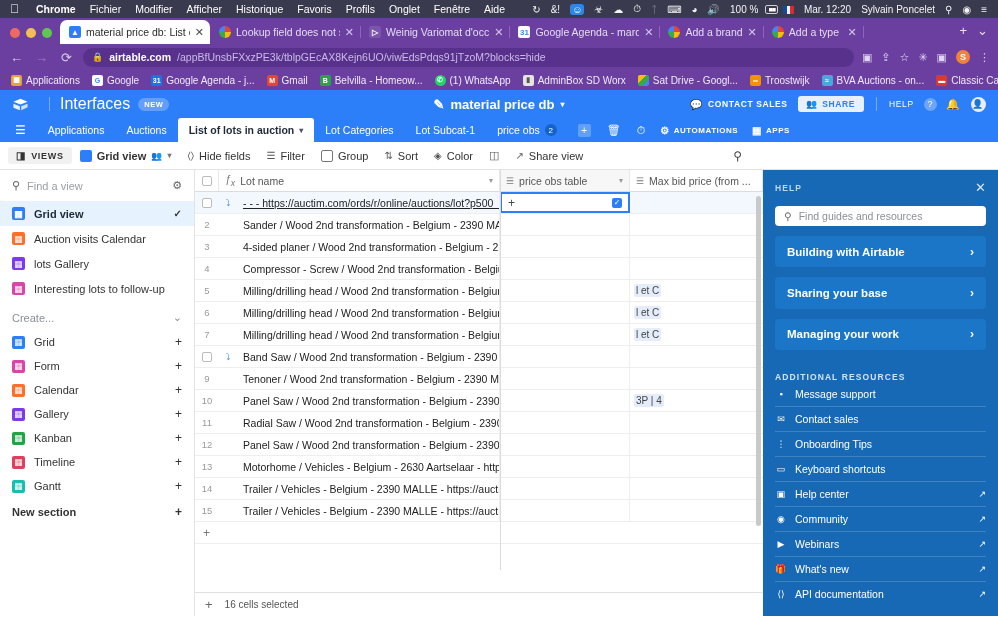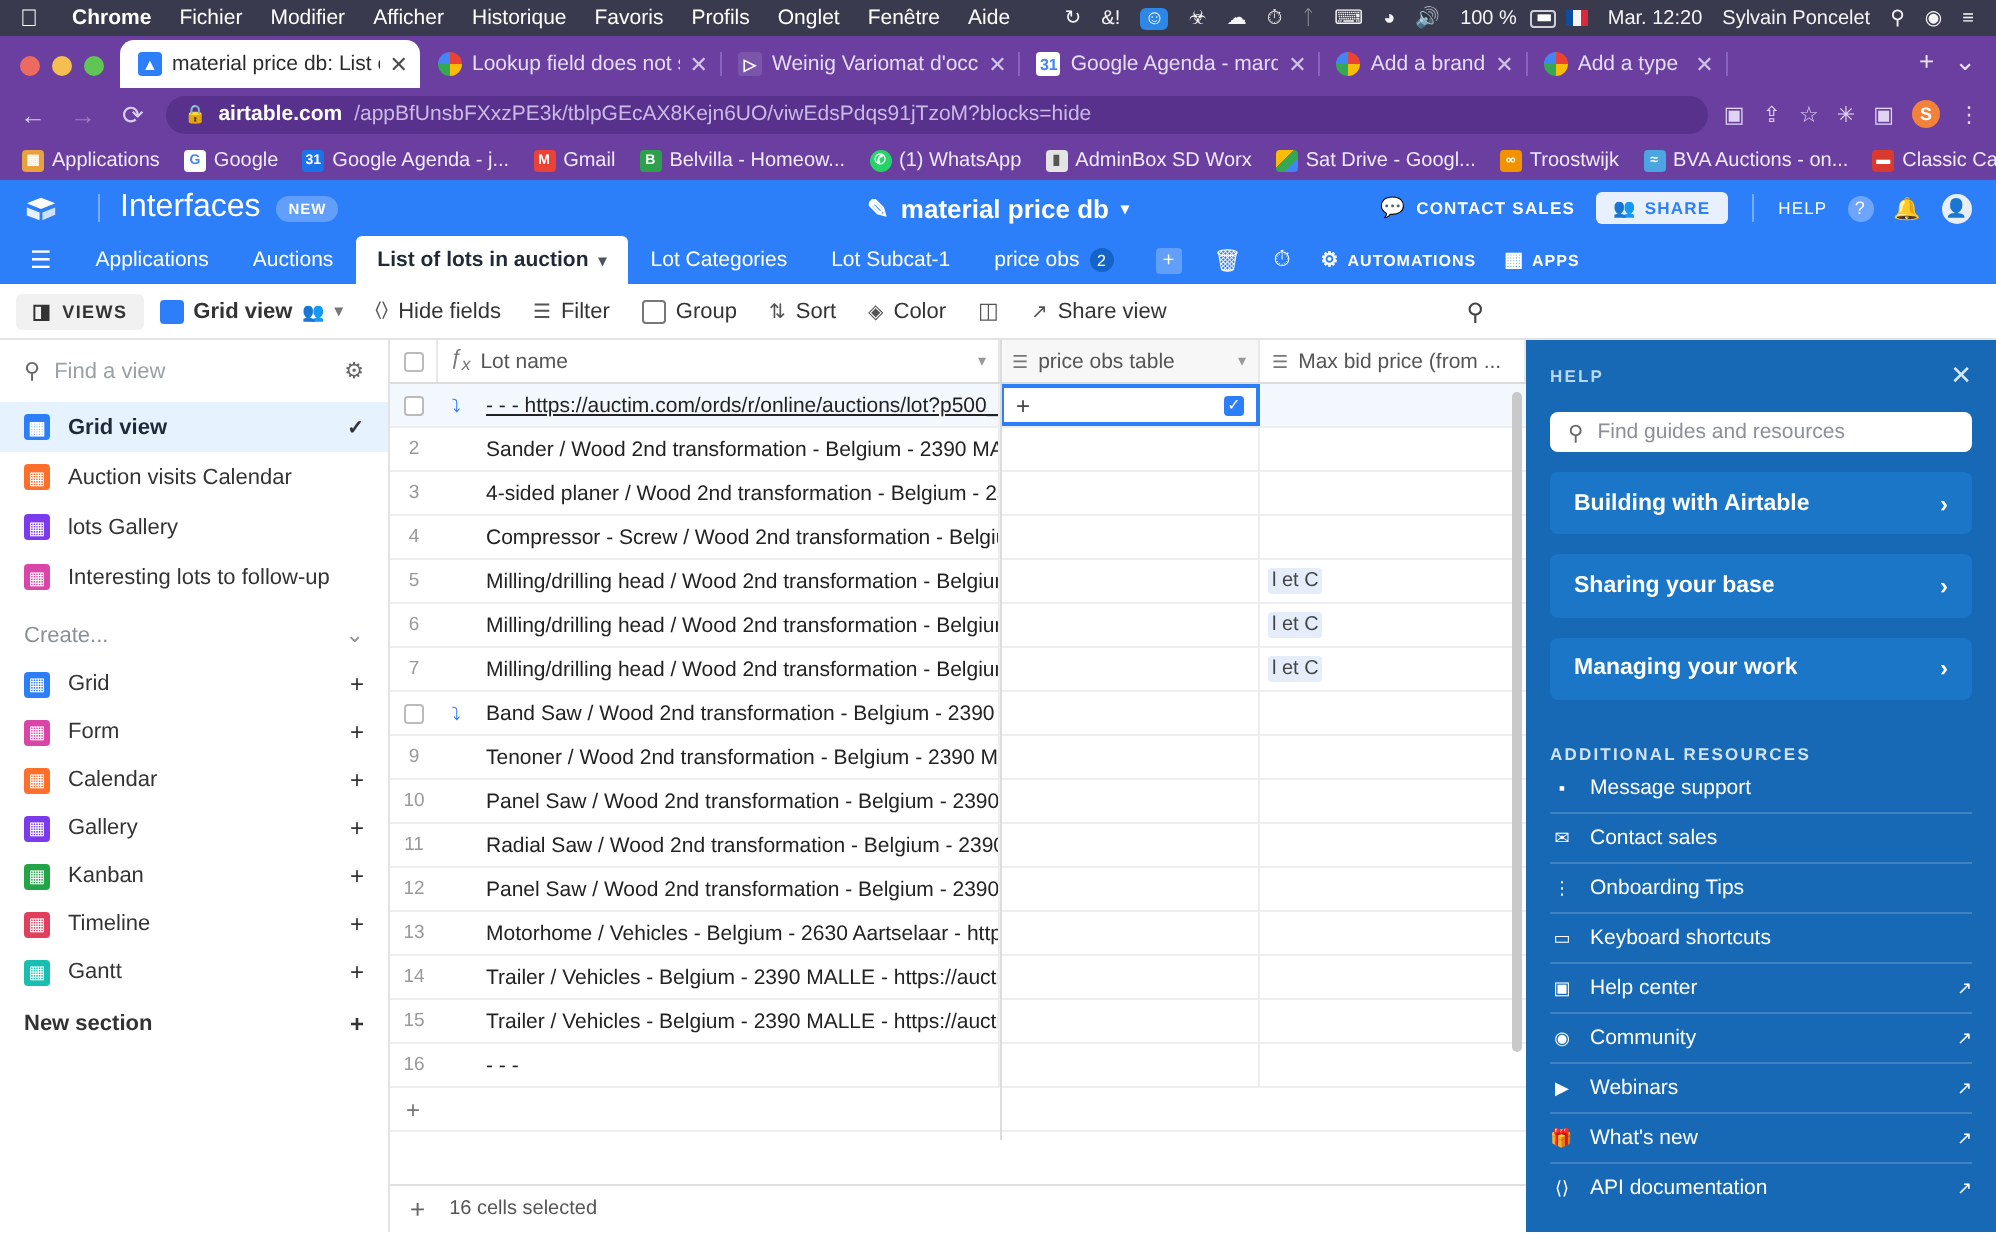--- a/index.html
+++ b/index.html
@@ -652,20 +652,23 @@
         <div class="expand"></div>
         <div class="cell-name" style="width:263px">Tenoner / Wood 2nd transformation - Belgium - 2390 MAL...</div>
         <div class="cell-po"></div>
         <div class="cell-mb"></div>
       </div>
       <div class="grid-row">
         <div class="rnum">10</div>
         <div class="expand"></div>
         <div class="cell-name" style="width:263px">Panel Saw / Wood 2nd transformation - Belgium - 2390 M...</div>
         <div class="cell-po"></div>
+        <div class="cell-mb">
+            <span class="hl-chip">3P | 4</span>
+          </div>
       </div>
       <div class="grid-row">
         <div class="rnum">11</div>
         <div class="expand"></div>
         <div class="cell-name" style="width:263px">Radial Saw / Wood 2nd transformation - Belgium - 2390 M...</div>
         <div class="cell-po"></div>
         <div class="cell-mb"></div>
       </div>
       <div class="grid-row">
         <div class="rnum">12</div>
@@ -683,27 +686,20 @@
       <div class="grid-row">
         <div class="rnum">14</div>
         <div class="expand"></div>
         <div class="cell-name" style="width:263px">Trailer / Vehicles - Belgium - 2390 MALLE - https://auctim,...</div>
         <div class="cell-po"></div>
       </div>
       <div class="grid-row">
         <div class="rnum">15</div>
         <div class="expand"></div>
         <div class="cell-name" style="width:263px">Trailer / Vehicles - Belgium - 2390 MALLE - https://auctim,...</div>
-        <div class="cell-po"></div>
-        <div class="cell-mb"></div>
-      </div>
-      <div class="grid-row">
-        <div class="rnum">16</div>
-        <div class="expand"></div>
-        <div class="cell-name" style="width:263px">- - -</div>
         <div class="cell-po"></div>
         <div class="cell-mb"></div>
       </div>
 
       <div class="addrow">
         <span style="width:14px">+</span>
       </div>
 
       <div class="col-divider" style="left:305px; top:0; height:400px;"></div>
       <div class="vscroll"></div>

